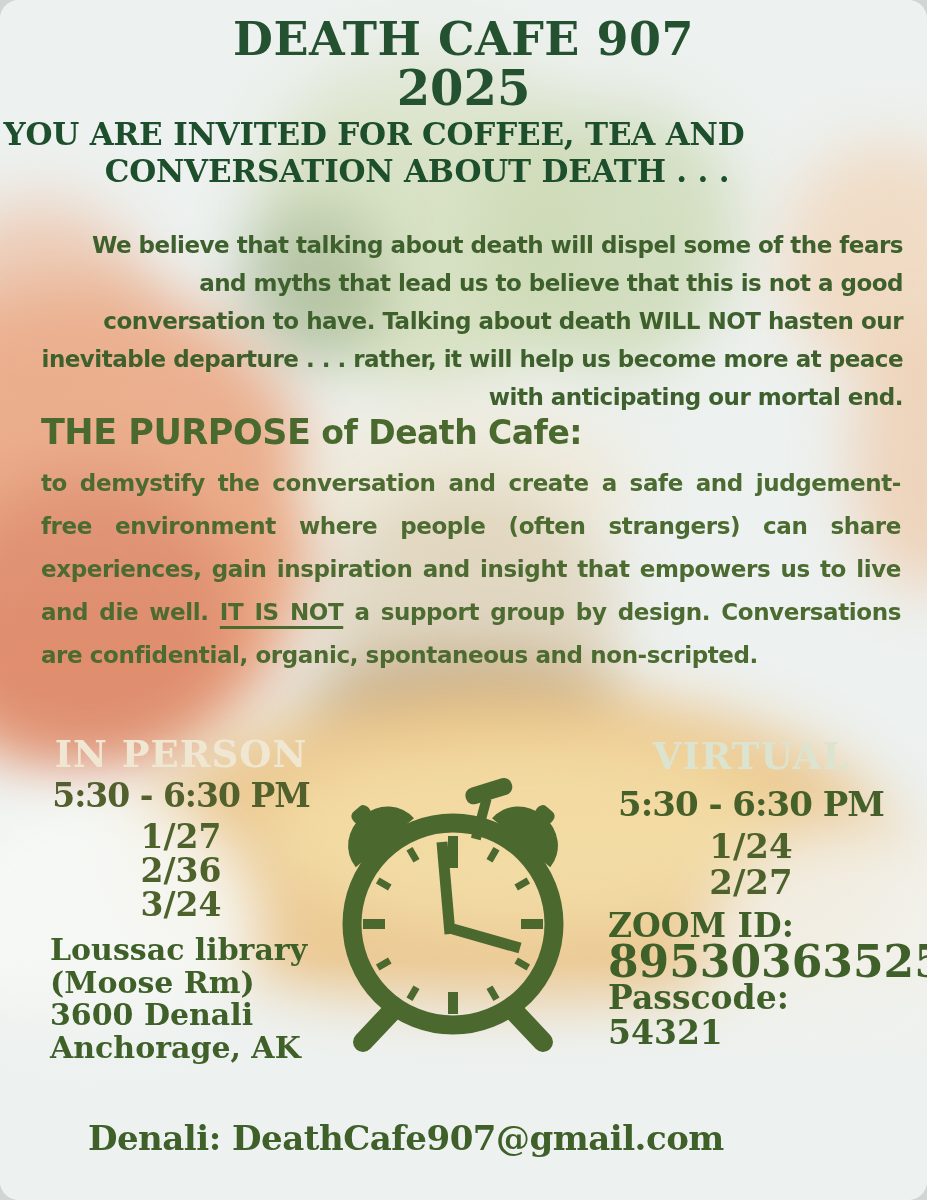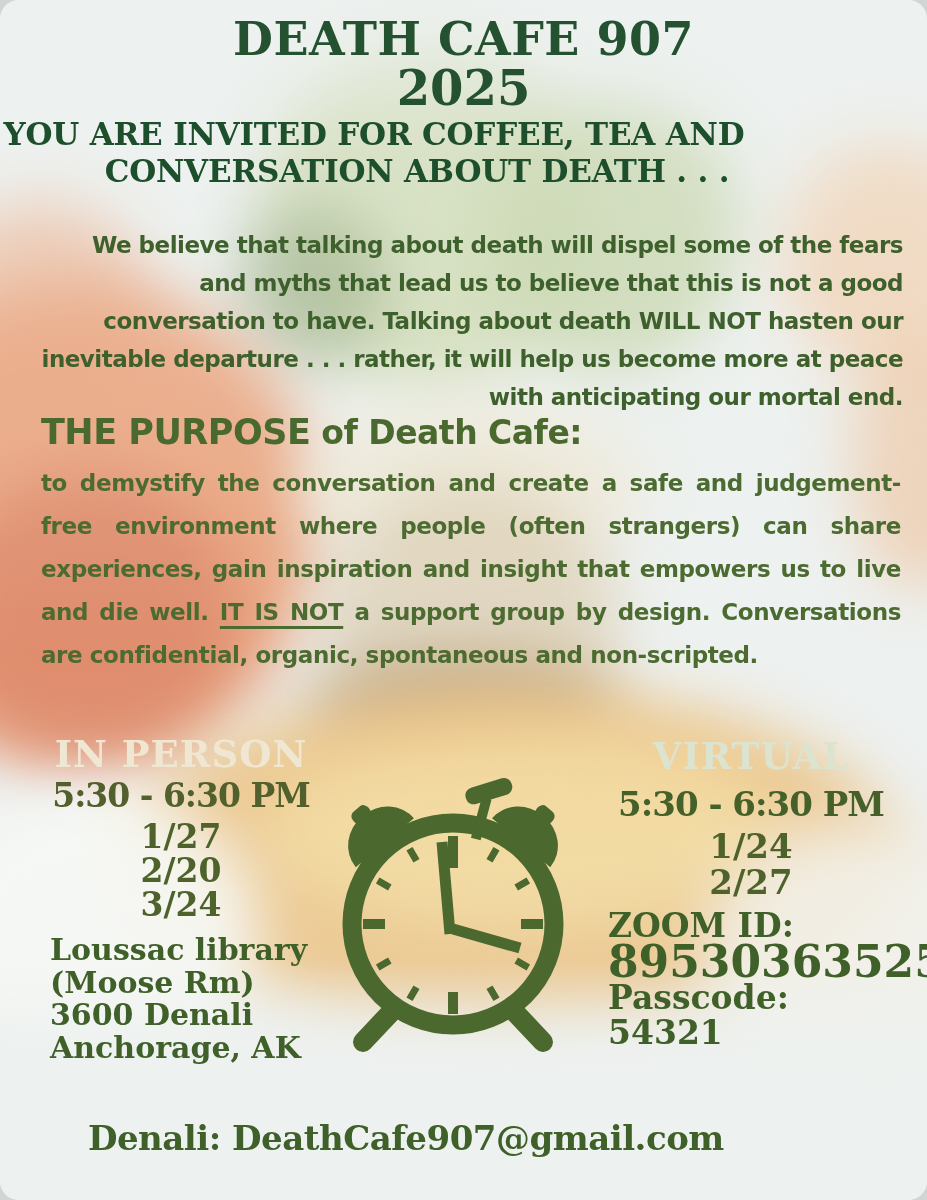--- a/index.html
+++ b/index.html
@@ -169,21 +169,21 @@
       <line x1="135" y1="168" x2="127" y2="76" stroke-width="11"></line>
       <line x1="138" y1="163" x2="205" y2="182" stroke-width="11"></line>
     </g>
   </svg>
 
   <div class="layer col col-left">
     <div class="heading">IN PERSON</div>
     <div class="time">5:30 - 6:30 PM</div>
     <div class="dates">
       <div class="date">1/27</div>
-      <div class="date">2/20</div>
+      <div class="date">2/36</div>
       <div class="date">3/24</div>
     </div>
     <div class="address">
       <div>Loussac library</div>
       <div>(Moose Rm)</div>
       <div>3600 Denali</div>
       <div>Anchorage, AK</div>
     </div>
   </div>
 

